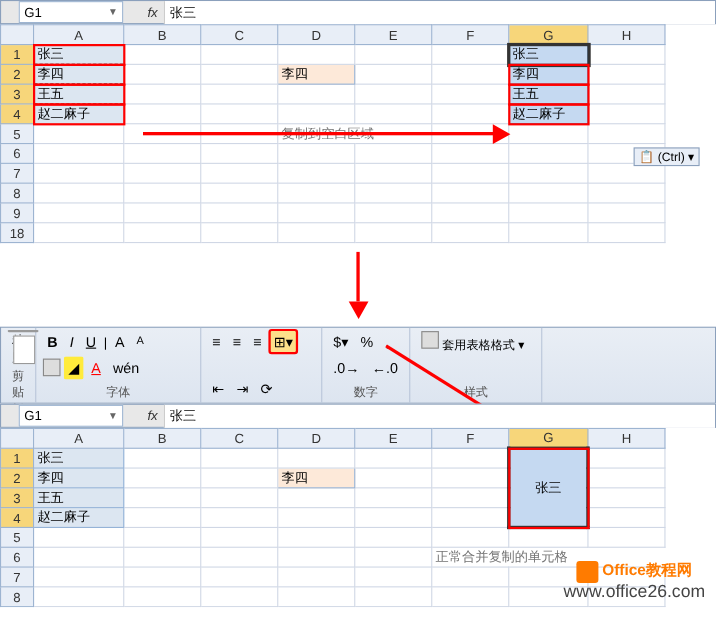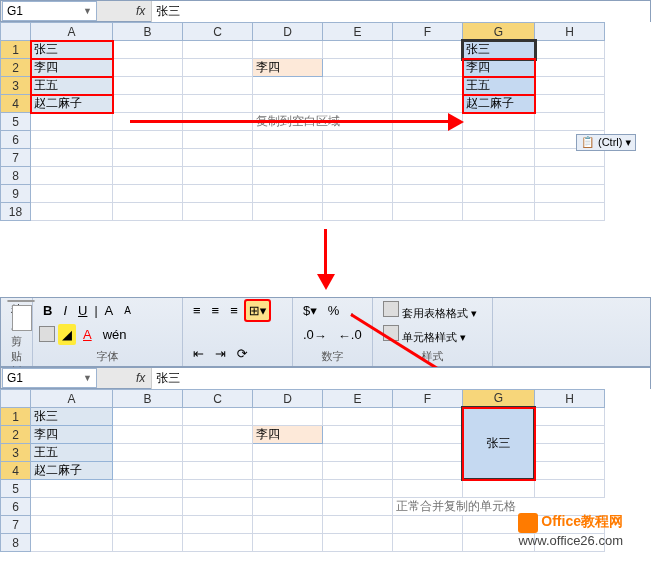--- a/index.html
+++ b/index.html
@@ -1,22 +1,22 @@
 <!DOCTYPE html>
 <html><head>
   <meta charset="utf-8">
   <style>
     * { margin: 0; padding: 0; box-sizing: border-box; }
     body { font-family: "Microsoft YaHei", Arial, sans-serif; font-size: 12px; background: #fff; width: 651px; }
     
     
     .formula-bar { display: flex; align-items: center; background: #e8e8e8; border: 1px solid #8ba0bc; height: 22px; }
-    .name-box { width: 95px; background: #fff; border: 1px solid #9db4d1; padding: 2px 4px; display: flex; justify-content: space-between; align-items: center; margin: 1px; }
+    .name-box { width: 95px; background: #fff; border: 1px solid #9db4d1; padding: 2px 4px; display: flex; justify-content: space-between; align-items: center; margin: 16px; }
     .name-box-dd { font-size: 9px; color: #666; }
-    .fx-btn { padding: 0 6px; font-style: italic; color: #333; margin-left: 32px; }
+    .fx-btn { padding: 0 6px; font-style: italic; color: #333; }
     .formula-input { flex: 1; background: #fff; padding: 2px 4px; border-left: 1px solid #ccc; }
     
     
     .grid { border-collapse: collapse; table-layout: fixed; background: #fff; }
     .grid th { background: #e8eef7; border: 1px solid #9db4d1; font-weight: normal; font-size: 12px; color: #333; }
     .grid th.col-h { height: 18px; }
     .grid th.row-h { width: 30px; height: 18px; }
     .grid th.sel { background: #f7d67a; }
     .grid td { border: 1px solid #d0d7e5; height: 18px; padding: 0 3px; font-size: 12px; }
     .grid td.data-cell { background: #dce6f1; border: 1px solid #95b3d7; }
@@ -53,23 +53,23 @@
     .mini-icon { width: 16px; height: 16px; display: inline-block; border: 1px solid #888; background: #ddd; }
     .txt-btn { font-size: 11px; padding: 1px 4px; }
     
     
     .ctrl-tag { position: absolute; border: 1px solid #8ba0bc; background: #e8eef7; padding: 1px 4px; font-size: 11px; right: 15px; top: 112px; }
     
     
     .anno { color: #737373; font-size: 13px; }
     
     
-    .watermark { position: absolute; right: 28px; bottom: 4px; text-align: right; margin-top: 40px; }
+    .watermark { position: absolute; right: 10px; bottom: 4px; text-align: center; margin-top: 40px; }
     .wm-brand { color: #ff7b00; font-weight: bold; font-size: 14px; }
-    .wm-link { color: #444; font-size: 13px; }
+    .wm-link { color: #444; font-size: 16px; }
     .wm-icon { width: 20px; height: 20px; background: #ff7b00; display: inline-block; vertical-align: middle; border-radius: 3px; }
     
     .section { position: relative; }
     
     .merged-cell { background: #c5d9f1; border: 3px solid #333 !important; text-align: center; vertical-align: middle; font-size: 15px; }
   </style>
 </head>
 <body>
 
 <div class="section">
@@ -266,21 +266,20 @@
       <span class="ribbon-btn">,</span>
     </div>
     <div class="ribbon-row">
       <span class="ribbon-btn">.0→</span>
       <span class="ribbon-btn">←.0</span>
     </div>
     <div class="ribbon-label">数字</div>
   </div>
   <div class="ribbon-group" style="width:120px">
     <div class="txt-btn"><span class="mini-icon"></span> <span>套用表格格式 ▾</span></div>
-    <div class="txt-btn"><span class="mini-icon"></span> <span>单元格样式 ▾</span></div>
     <div class="ribbon-label">样式</div>
   </div>
   <div class="arrow-diag"></div>
 </div>
 </div>
 
 <div class="section">
   <div class="formula-bar">
     <div class="name-box">
       <span>G1</span>

